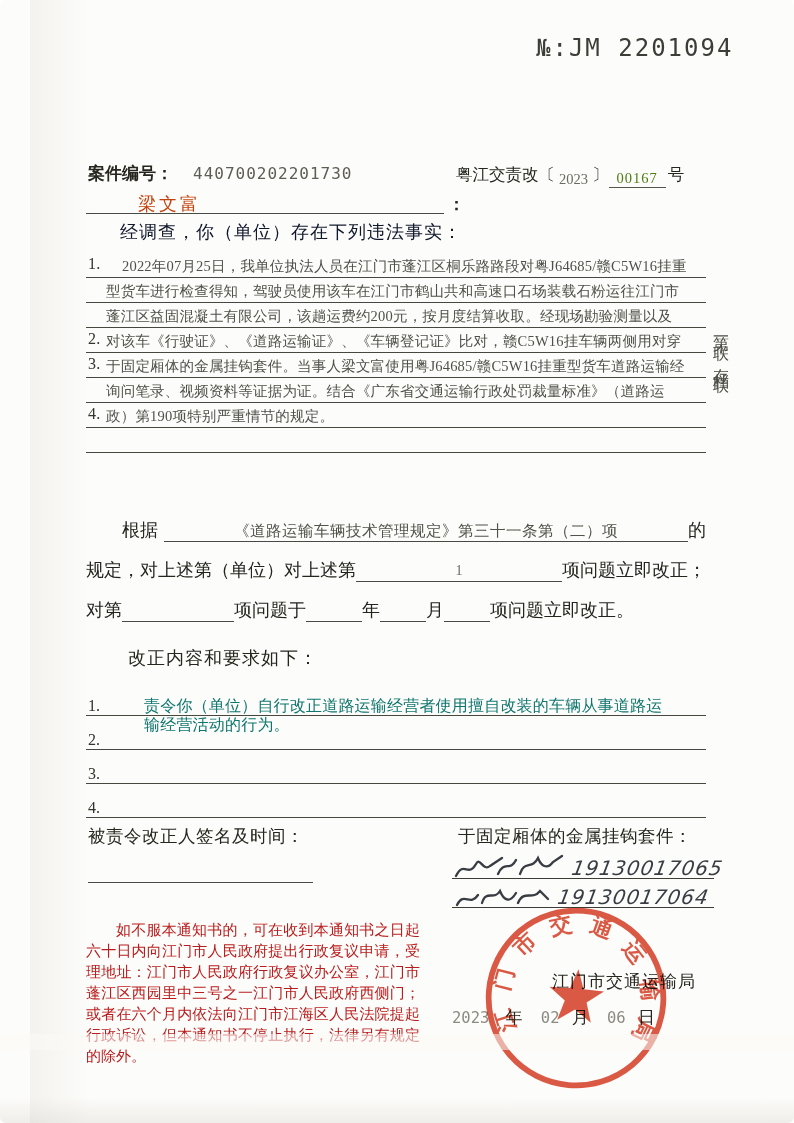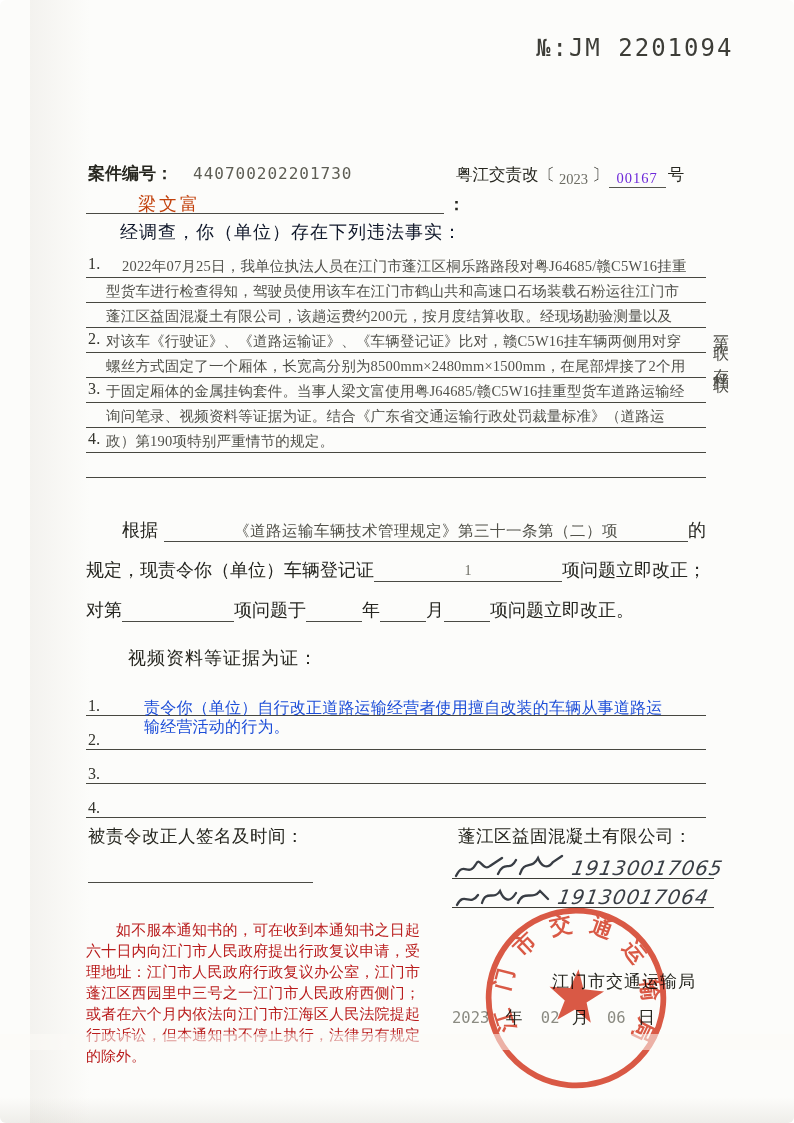--- a/index.html
+++ b/index.html
@@ -23,21 +23,21 @@
     font-size:24px;letter-spacing:2px;color:#3d3d37;}
   .title{position:absolute;left:0;top:82px;width:100%;text-align:center;
     font-size:27px;font-weight:bold;letter-spacing:6px;color:#2b2b26;}
 
   .meta{position:absolute;left:88px;top:162px;width:620px;font-size:17px;}
   .meta .case-label{font-weight:bold;}
   .meta .case-no{margin-left:20px;color:#5d5d54;font-size:16px;letter-spacing:1px;
     font-family:"DejaVu Sans Mono",monospace;}
   .meta .doc-no{position:absolute;left:368px;top:2px;font-size:16.5px;}
   .meta .doc-year{display:inline-block;transform:translateY(4px);color:#6b6b62;font-size:14.5px;margin:0 4px;}
-  .meta .doc-serial{display:inline-block;transform:translateY(3px);color:#6d28d9;font-size:14.5px;
+  .meta .doc-serial{display:inline-block;transform:translateY(3px);color:#4d7c0f;font-size:14.5px;
     border-bottom:1px solid #55554d;padding:0 8px;margin-right:2px;letter-spacing:1px;}
 
   .name-line{position:absolute;left:86px;top:192px;font-size:17px;}
   .name-underline{display:inline-block;width:306px;border-bottom:1px solid #4a4a44;
     padding-left:52px;height:21px;}
   .name-text{color:#c2410c;font-size:18px;letter-spacing:3px;}
   .name-colon{font-weight:bold;margin-left:4px;}
 
   .intro{position:absolute;left:120px;top:220px;font-size:18px;letter-spacing:1px;color:#0f172a;}
 
@@ -58,21 +58,21 @@
   .ol2{top:558px;}
   .ol2 .blank{flex:1;}
   .ol3{top:598px;}
   .b110{width:112px;} .b55{width:56px;} .b48{width:46px;}
 
   .corr-heading{position:absolute;left:128px;top:646px;font-size:18px;letter-spacing:1px;}
   .corrections{position:absolute;left:86px;top:682px;width:620px;}
   .c-row{position:relative;height:33px;border-bottom:1px solid #474740;}
   .c-num{position:absolute;left:2px;bottom:0;font-size:16px;color:#33332c;}
   .corr-fill{position:absolute;left:58px;top:16px;width:560px;font-size:16px;
-    line-height:19px;color:#1d4ed8;letter-spacing:0.2px;z-index:2;}
+    line-height:19px;color:#0f766e;letter-spacing:0.2px;z-index:2;font-family:Liberation Mono, monospace;}
 
   .sign-left-label{position:absolute;left:88px;top:824px;font-size:17.5px;letter-spacing:0.5px;}
   .sign-right-label{position:absolute;left:458px;top:824px;font-size:17.5px;letter-spacing:0.5px;}
   .sign-left-blank{position:absolute;left:88px;top:854px;width:225px;height:28px;
     border-bottom:1px solid #4a4a44;}
   .sig-rows{position:absolute;left:452px;top:840px;width:262px;}
   .sig-row{position:relative;height:38px;border-bottom:1.3px solid #3c3c36;
     display:flex;align-items:flex-end;}
   .sig-row.second{height:28px;}
   .sig-scribble{flex:0 0 auto;margin-bottom:-4px;}
@@ -116,50 +116,49 @@
     <span class="name-underline"><span class="name-text">梁文富</span></span><span class="name-colon">：</span>
   </div>
 
   <div class="intro">经调查，你（单位）存在下列违法事实：</div>
 
   <div class="facts">
     <div class="f-row indent"><span class="f-num">1.</span><span>2022年07月25日，我单位执法人员在江门市蓬江区桐乐路路段对粤J64685/赣C5W16挂重</span></div>
     <div class="f-row"><span class="f-num"></span><span>型货车进行检查得知，驾驶员使用该车在江门市鹤山共和高速口石场装载石粉运往江门市</span></div>
     <div class="f-row"><span class="f-num"></span><span>蓬江区益固混凝土有限公司，该趟运费约200元，按月度结算收取。经现场勘验测量以及</span></div>
     <div class="f-row"><span class="f-num">2.</span><span>对该车《行驶证》、《道路运输证》、《车辆登记证》比对，赣C5W16挂车辆两侧用对穿</span></div>
-    <div class="f-row"><span class="f-num"></span><span>螺丝方式固定了一个厢体，长宽高分别为8500mm×2480mm×1500mm，在尾部焊接了2个用</span></div>
     <div class="f-row"><span class="f-num">3.</span><span>于固定厢体的金属挂钩套件。当事人梁文富使用粤J64685/赣C5W16挂重型货车道路运输经</span></div>
     <div class="f-row"><span class="f-num"></span><span>询问笔录、视频资料等证据为证。结合《广东省交通运输行政处罚裁量标准》（道路运</span></div>
     <div class="f-row"><span class="f-num">4.</span><span>政）第190项特别严重情节的规定。</span></div>
     <div class="f-row"><span class="f-num"></span><span></span></div>
   </div>
 
   <div class="order-line ol1">
     <span class="pre">根据</span>
     <span class="blank">《道路运输车辆技术管理规定》第三十一条第（二）项</span>
     <span>的</span>
   </div>
   <div class="order-line ol2">
-    <span>规定，现责令你（单位）车辆登记证</span>
+    <span>规定，对上述第（单位）对上述第</span>
     <span class="blank">1</span>
     <span>项问题立即改正；</span>
   </div>
   <div class="order-line ol3">
     <span>对第</span>
     <span class="blank b110"></span>
     <span>项问题于</span>
     <span class="blank b55"></span>
     <span>年</span>
     <span class="blank b48"></span>
     <span>月</span>
     <span class="blank b48"></span>
     <span>项问题立即改正。</span>
   </div>
 
-  <div class="corr-heading">视频资料等证据为证：</div>
+  <div class="corr-heading">改正内容和要求如下：</div>
 
   <div class="corrections">
     <div class="c-row">
         <span class="c-num">1.</span>
       </div>
     <div class="c-row">
         <span class="c-num">2.</span>
       </div>
     <div class="c-row">
         <span class="c-num">3.</span>
@@ -167,21 +166,21 @@
     <div class="c-row">
         <span class="c-num">4.</span>
       </div>
     <div class="corr-fill">
       <div>责令你（单位）自行改正道路运输经营者使用擅自改装的车辆从事道路运</div>
       <div>输经营活动的行为。</div>
     </div>
   </div>
 
   <div class="sign-left-label">被责令改正人签名及时间：</div>
-  <div class="sign-right-label">蓬江区益固混凝土有限公司：</div>
+  <div class="sign-right-label">于固定厢体的金属挂钩套件：</div>
   <div class="sign-left-blank"></div>
 
   <div class="sig-rows">
     <div class="sig-row">
       <svg class="sig-scribble" width="112" height="30" viewBox="0 0 112 30">
         <path d="M4,24 C12,8 16,26 24,12 C28,4 31,20 38,14 L50,6 M46,22 C52,8 58,20 64,8 M68,22 C72,8 80,18 86,6 C89,14 95,18 101,10 L110,4" stroke="#383d44" stroke-width="2.3" fill="none" stroke-linecap="round"></path>
       </svg>
       <span class="sig-no">19130017065</span>
     </div>
     <div class="sig-row second">

